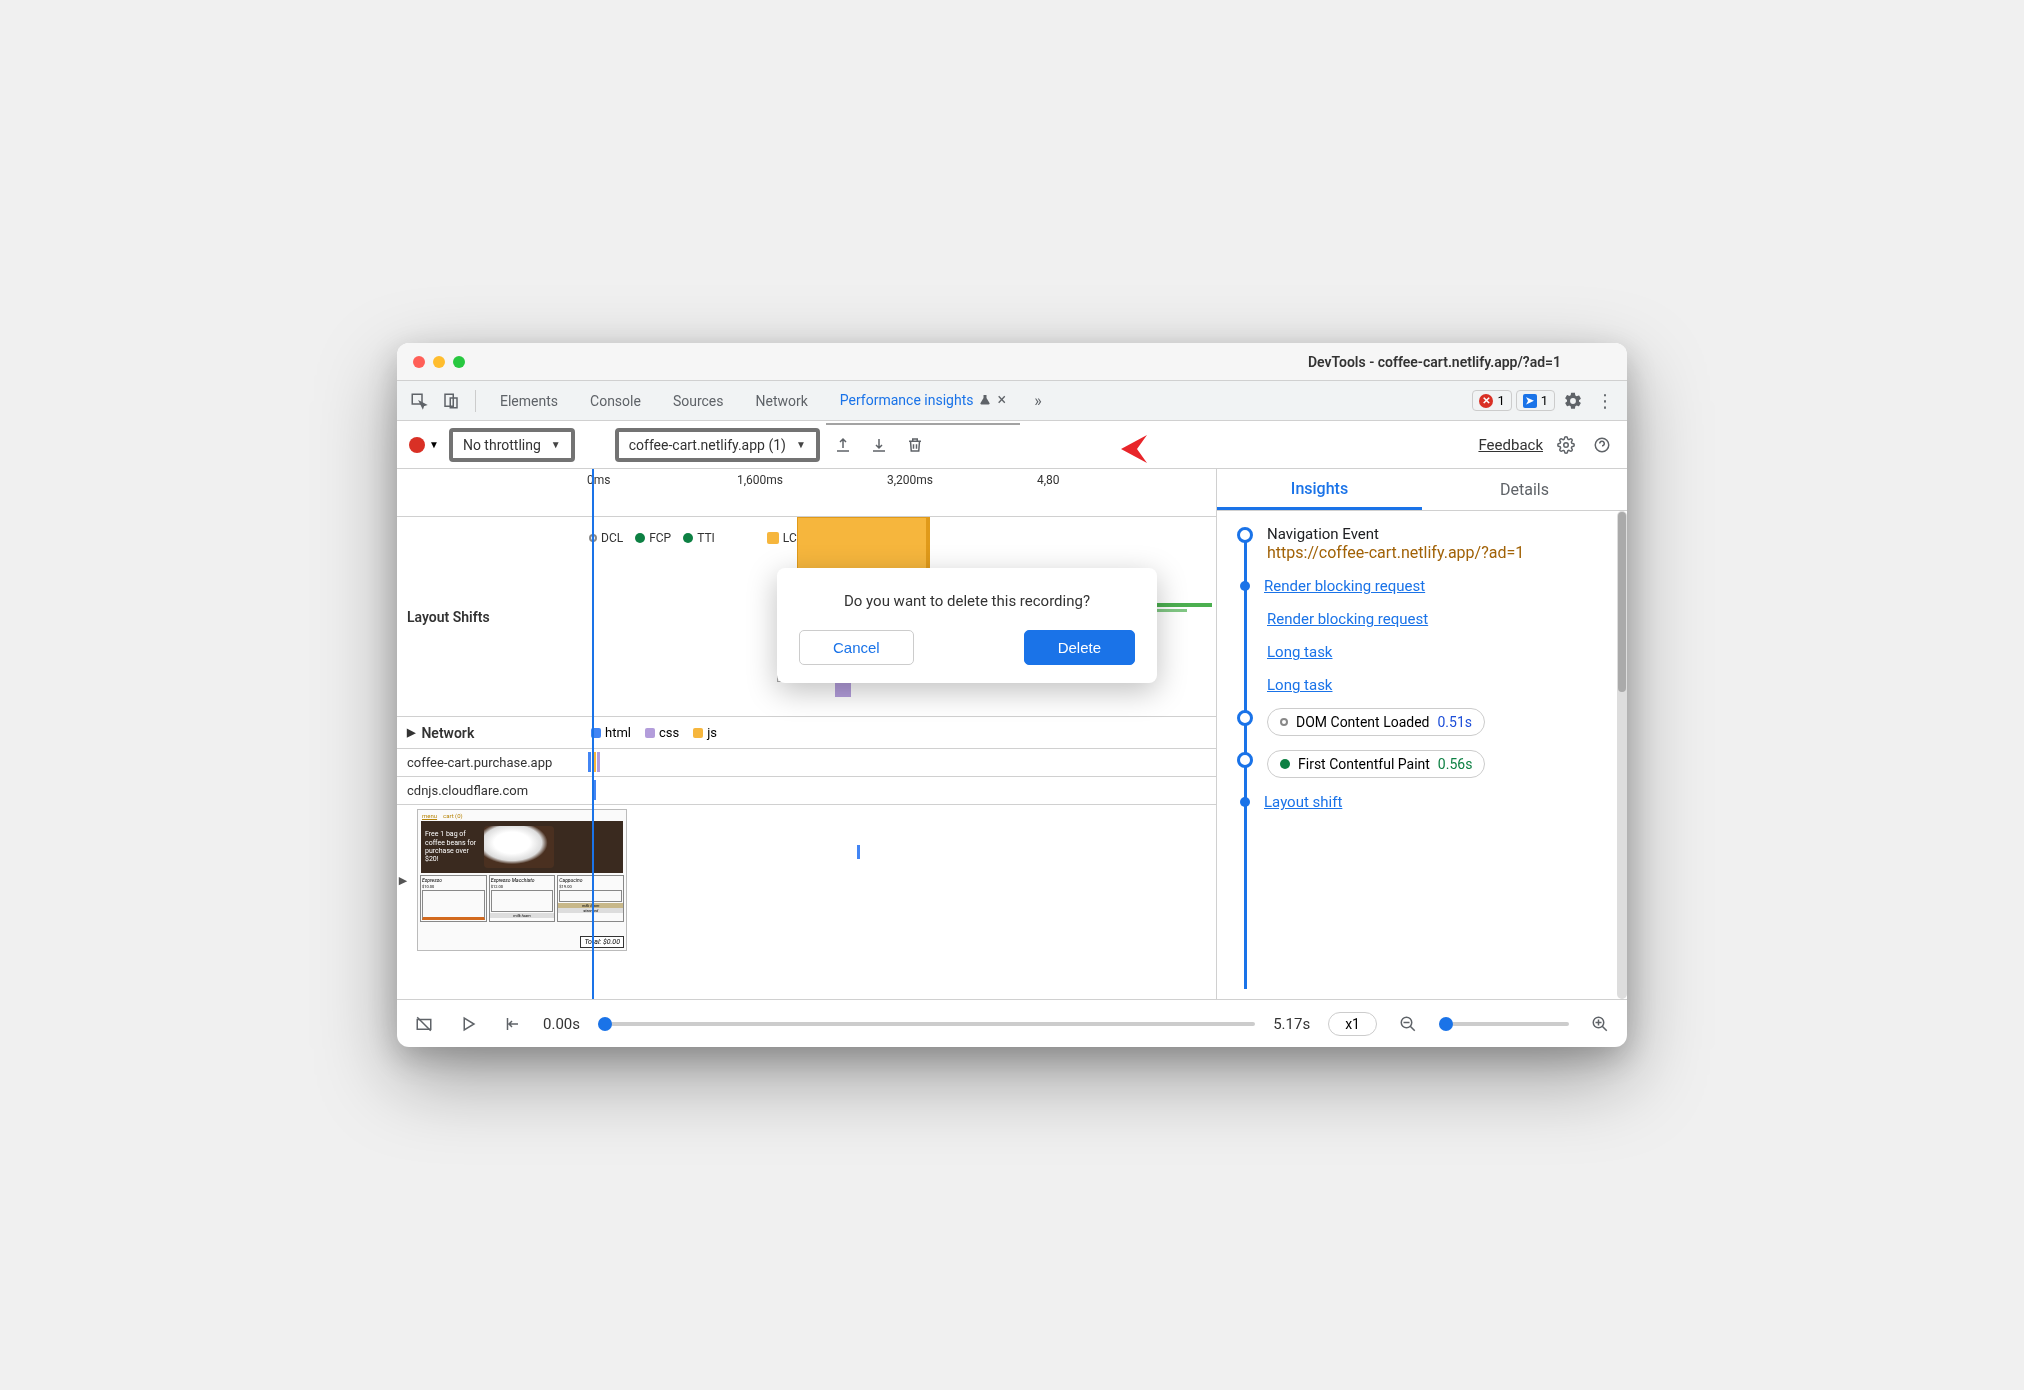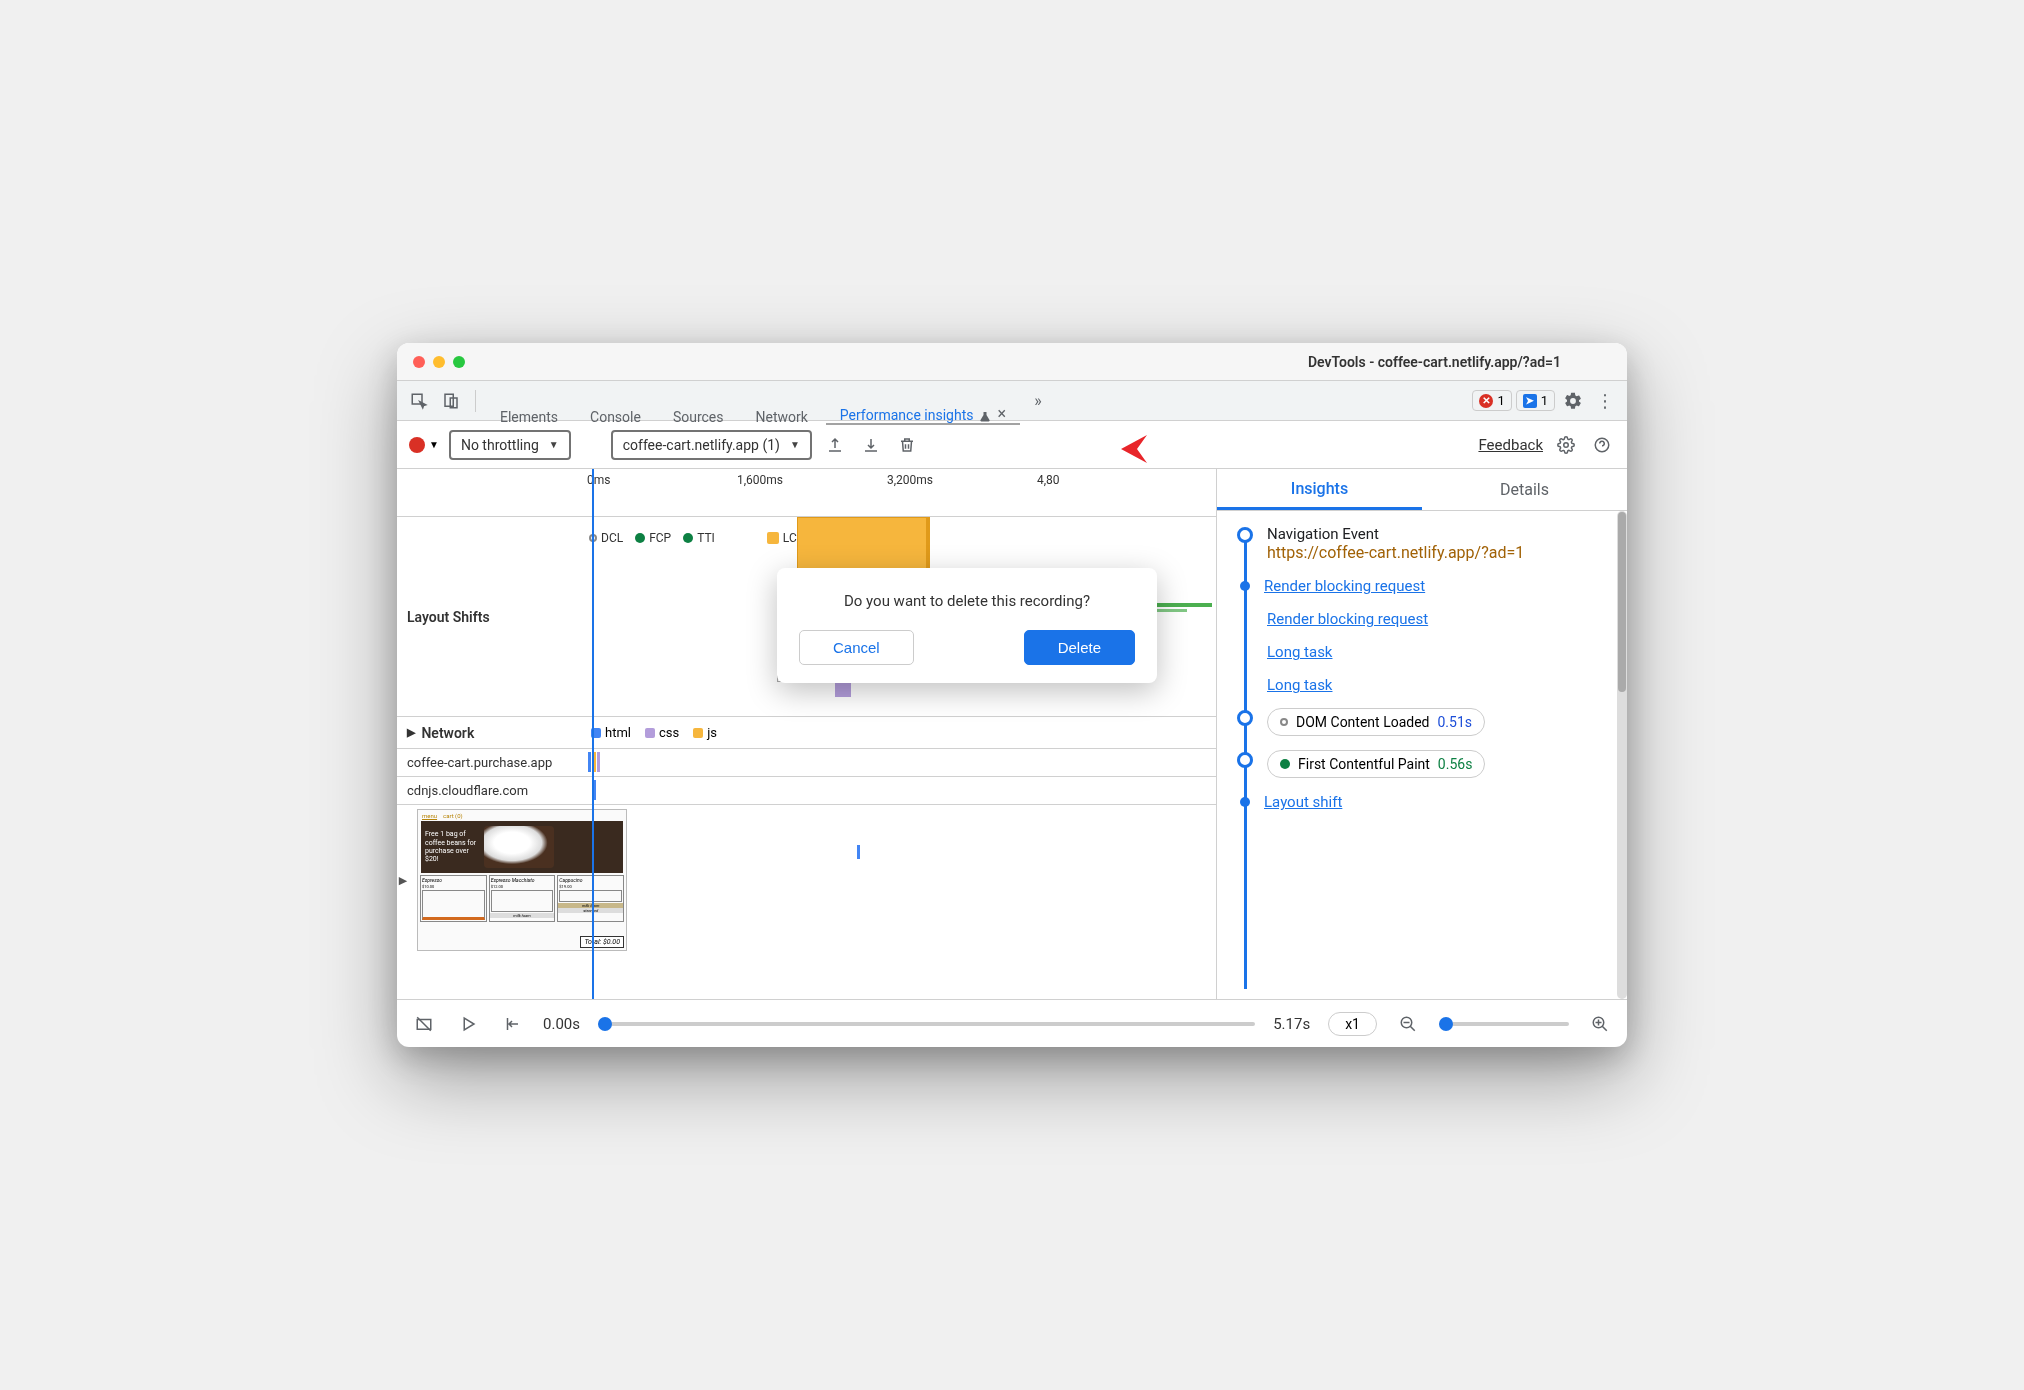--- a/index.html
+++ b/index.html
@@ -40,38 +40,38 @@
   display: flex;
   align-items: center;
   height: 40px;
   border-bottom: 1px solid #d0d0d0;
   background: #f1f3f4;
   padding: 0 8px;
   gap: 4px;
 }
 .tabrow .toolbtn { width: 28px; height: 28px; display: flex; align-items: center; justify-content: center; color: #5f6368; }
 .tabrow .sep { width: 1px; height: 22px; background: #ccc; margin: 0 6px; }
-.tab { padding: 0 14px; height: 48px; display: flex; align-items: flex-end; font-size: 14px; color: #5f6368; gap: 6px; }
+.tab { padding: 0 14px; height: 48px; display: flex; align-items: center; font-size: 14px; color: #5f6368; gap: 6px; }
 .tab.active { color: #1a73e8; border-bottom: 2px solid #a3a3a3; }
 .tabrow .spacer { flex: 1; }
 .pill { display: flex; align-items: center; gap: 4px; padding: 2px 6px; border: 1px solid #ccc; border-radius: 4px; font-size: 13px; }
 .pill .doti { width: 14px; height: 14px; border-radius: 50%; display:flex;align-items:center;justify-content:center;color:#fff;font-size:10px;font-weight:bold; }
 
 .toolbar {
   display: flex;
   align-items: center;
   height: 48px;
   padding: 0 12px;
   border-bottom: 1px solid #d0d0d0;
   gap: 10px;
   position: relative;
 }
 .record-dot { width: 16px; height: 16px; background: #d93025; border-radius: 50%; }
 .toolbar .select {
-  border: 2px solid #737373; border-radius: 4px; padding: 5px 10px;
+  border: 4px solid #737373; border-radius: 4px; padding: 5px 10px;
   display: flex; align-items: center; gap: 10px; font-size: 14px; color: #333;
 }
 .toolbar .select .caret { font-size: 10px; color:#444; }
 .iconbtn { width: 26px; height: 26px; display: flex; align-items: center; justify-content: center; color: #5f6368; }
 .iconbtn svg { width: 18px; height: 18px; }
 .toolbar .spacer { flex: 1; }
 .feedback { text-decoration: underline; color: #333; font-size: 15px; }
 .red-arrow {
   position: absolute;
   left: 720px;

